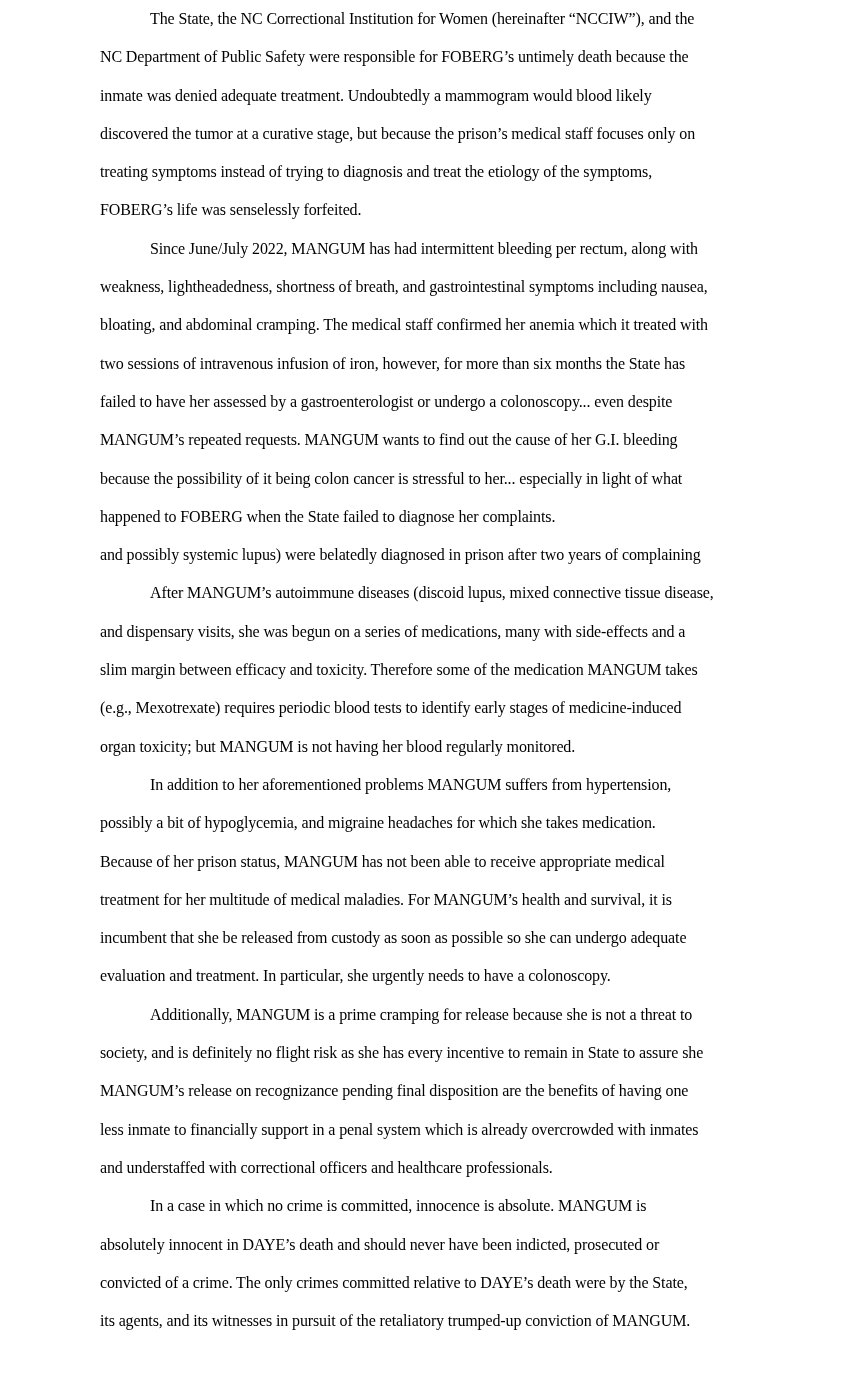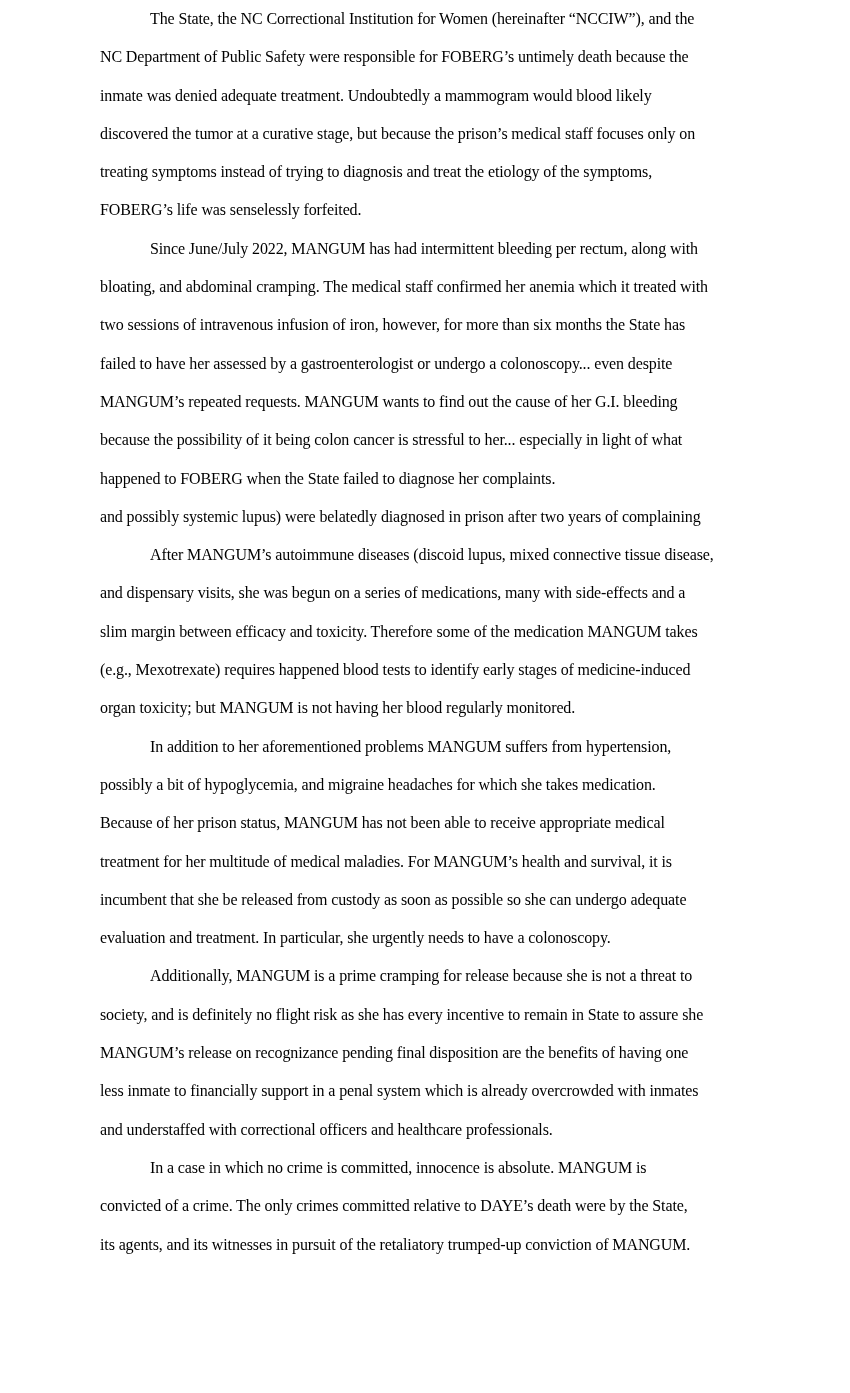--- a/index.html
+++ b/index.html
@@ -56,34 +56,35 @@
       <span class="line indent">The State, the NC Correctional Institution for Women (hereinafter “NCCIW”), and the</span>
       <span class="line">NC Department of Public Safety were responsible for FOBERG’s untimely death because the</span>
       <span class="line">inmate was denied adequate treatment.  Undoubtedly a mammogram would blood likely</span>
       <span class="line">discovered the tumor at a curative stage, but because the prison’s medical staff focuses only on</span>
       <span class="line">treating symptoms instead of trying to diagnosis and treat the etiology of the symptoms,</span>
       <span class="line">FOBERG’s life was senselessly forfeited.</span>
     </p>
 
     <p class="paragraph">
       <span class="line indent">Since June/July 2022, MANGUM has had intermittent bleeding per rectum, along with</span>
+      <span class="line">weakness, lightheadedness, shortness of breath, and gastrointestinal symptoms including nausea,</span>
       <span class="line">bloating, and abdominal cramping.  The medical staff confirmed her anemia which it treated with</span>
       <span class="line">two sessions of intravenous infusion of iron, however, for more than six months the State has</span>
       <span class="line">failed to have her assessed by a gastroenterologist or undergo a colonoscopy... even despite</span>
       <span class="line">MANGUM’s repeated requests.  MANGUM wants to find out the cause of her G.I. bleeding</span>
       <span class="line">because the possibility of it being colon cancer is stressful to her... especially in light of what</span>
       <span class="line">happened to FOBERG when the State failed to diagnose her complaints.</span>
     </p>
 
     <p class="paragraph">
       <span class="line">and possibly systemic lupus) were belatedly diagnosed in prison after two years of complaining</span>
       <span class="line indent">After MANGUM’s autoimmune diseases (discoid lupus, mixed connective tissue disease,</span>
       <span class="line">and dispensary visits, she was begun on a series of medications, many with side-effects and a</span>
       <span class="line">slim margin between efficacy and toxicity.  Therefore some of the medication MANGUM takes</span>
-      <span class="line">(e.g., Mexotrexate) requires happened blood tests to identify early stages of medicine-induced</span>
+      <span class="line">(e.g., Mexotrexate) requires periodic blood tests to identify early stages of medicine-induced</span>
       <span class="line">organ toxicity; but MANGUM is not having her blood regularly monitored.</span>
     </p>
 
     <p class="paragraph">
       <span class="line indent">In addition to her aforementioned problems MANGUM suffers from hypertension,</span>
       <span class="line">possibly a bit of hypoglycemia, and migraine headaches for which she takes medication.</span>
       <span class="line">Because of her prison status, MANGUM has not been able to receive appropriate medical</span>
       <span class="line">treatment for her multitude of medical maladies.  For MANGUM’s health and survival, it is</span>
       <span class="line">incumbent that she be released from custody as soon as possible so she can undergo adequate</span>
       <span class="line">evaluation and treatment.  In particular, she urgently needs to have a colonoscopy.</span>
@@ -92,18 +93,19 @@
     <p class="paragraph">
       <span class="line indent">Additionally, MANGUM is a prime cramping for release because she is not a threat to</span>
       <span class="line">society, and is definitely no flight risk as she has every incentive to remain in State to assure she</span>
       <span class="line">MANGUM’s release on recognizance pending final disposition are the benefits of having one</span>
       <span class="line">less inmate to financially support in a penal system which is already overcrowded with inmates</span>
       <span class="line">and understaffed with correctional officers and healthcare professionals.</span>
     </p>
 
     <p class="paragraph">
       <span class="line indent">In a case in which no crime is committed, innocence is absolute.  MANGUM is</span>
+      <span class="line">absolutely innocent in DAYE’s death and should never have been indicted, prosecuted or</span>
       <span class="line">convicted of a crime.  The only crimes committed relative to DAYE’s death were by the State,</span>
       <span class="line">its agents, and its witnesses in pursuit of the retaliatory trumped-up conviction of MANGUM.</span>
     </p>
 
   </div>
 </div>
 
 </body></html>

